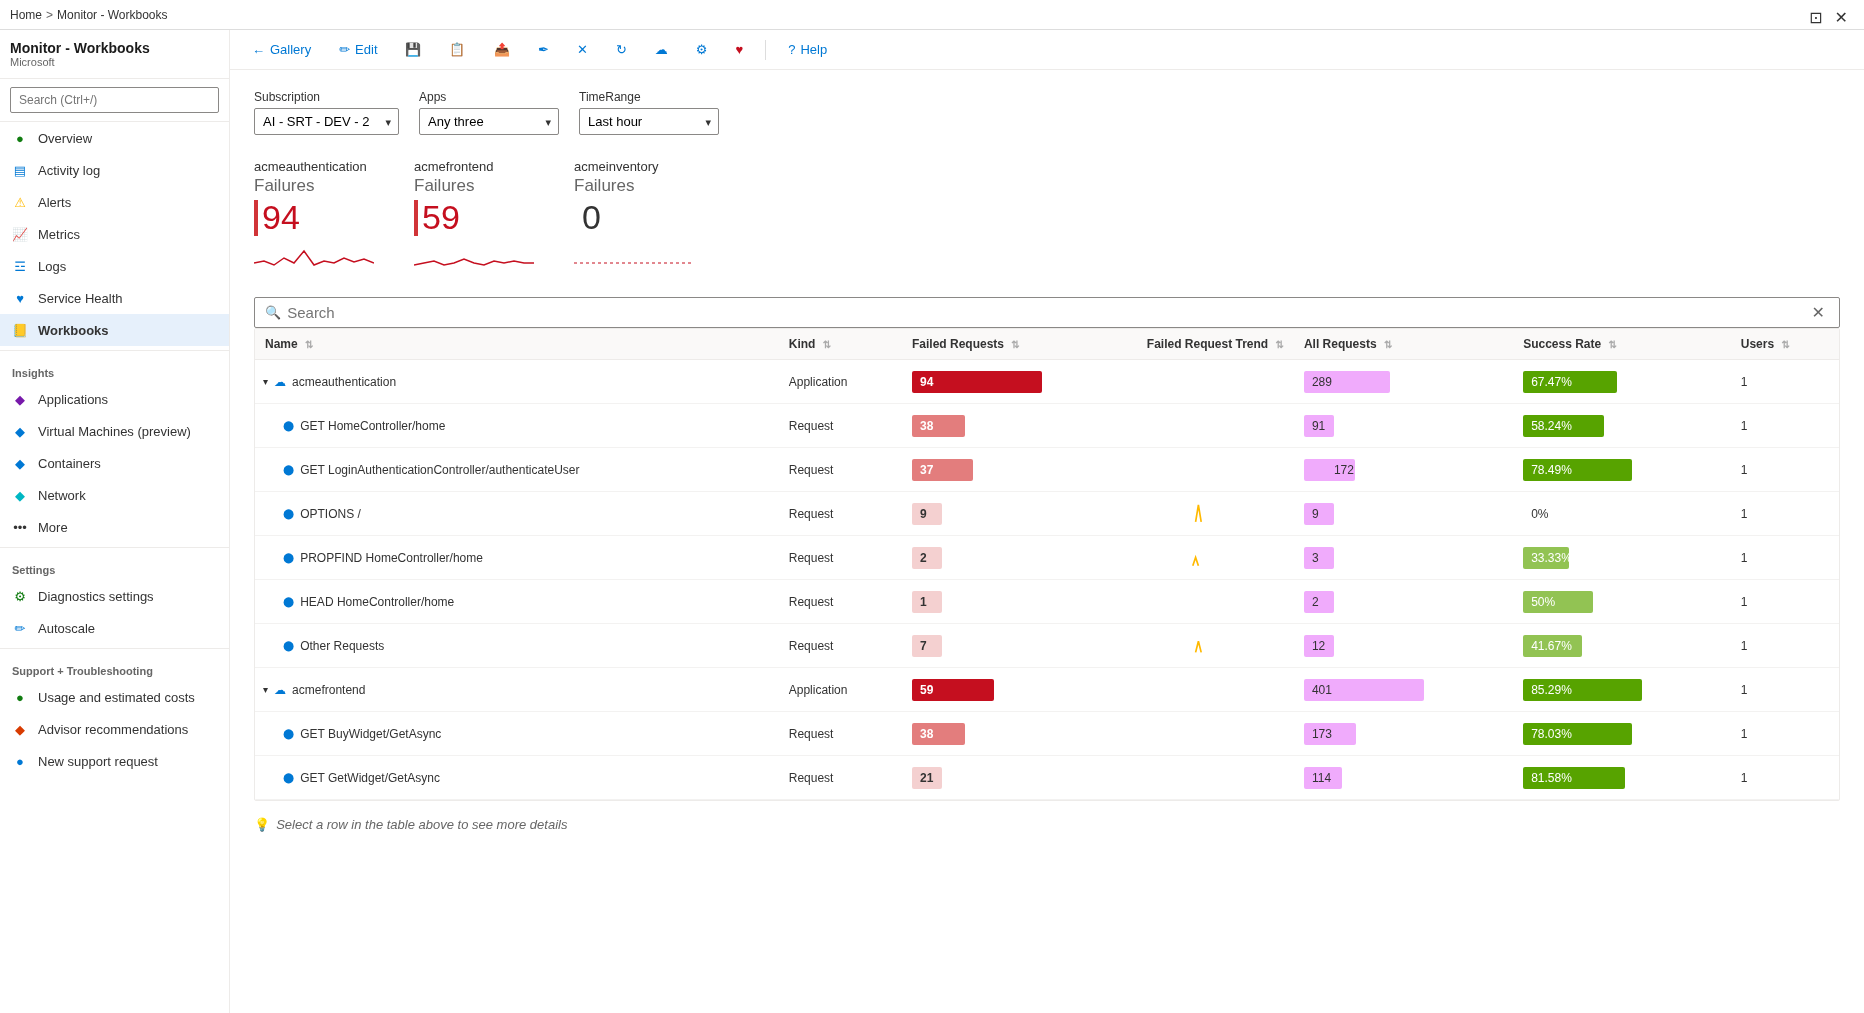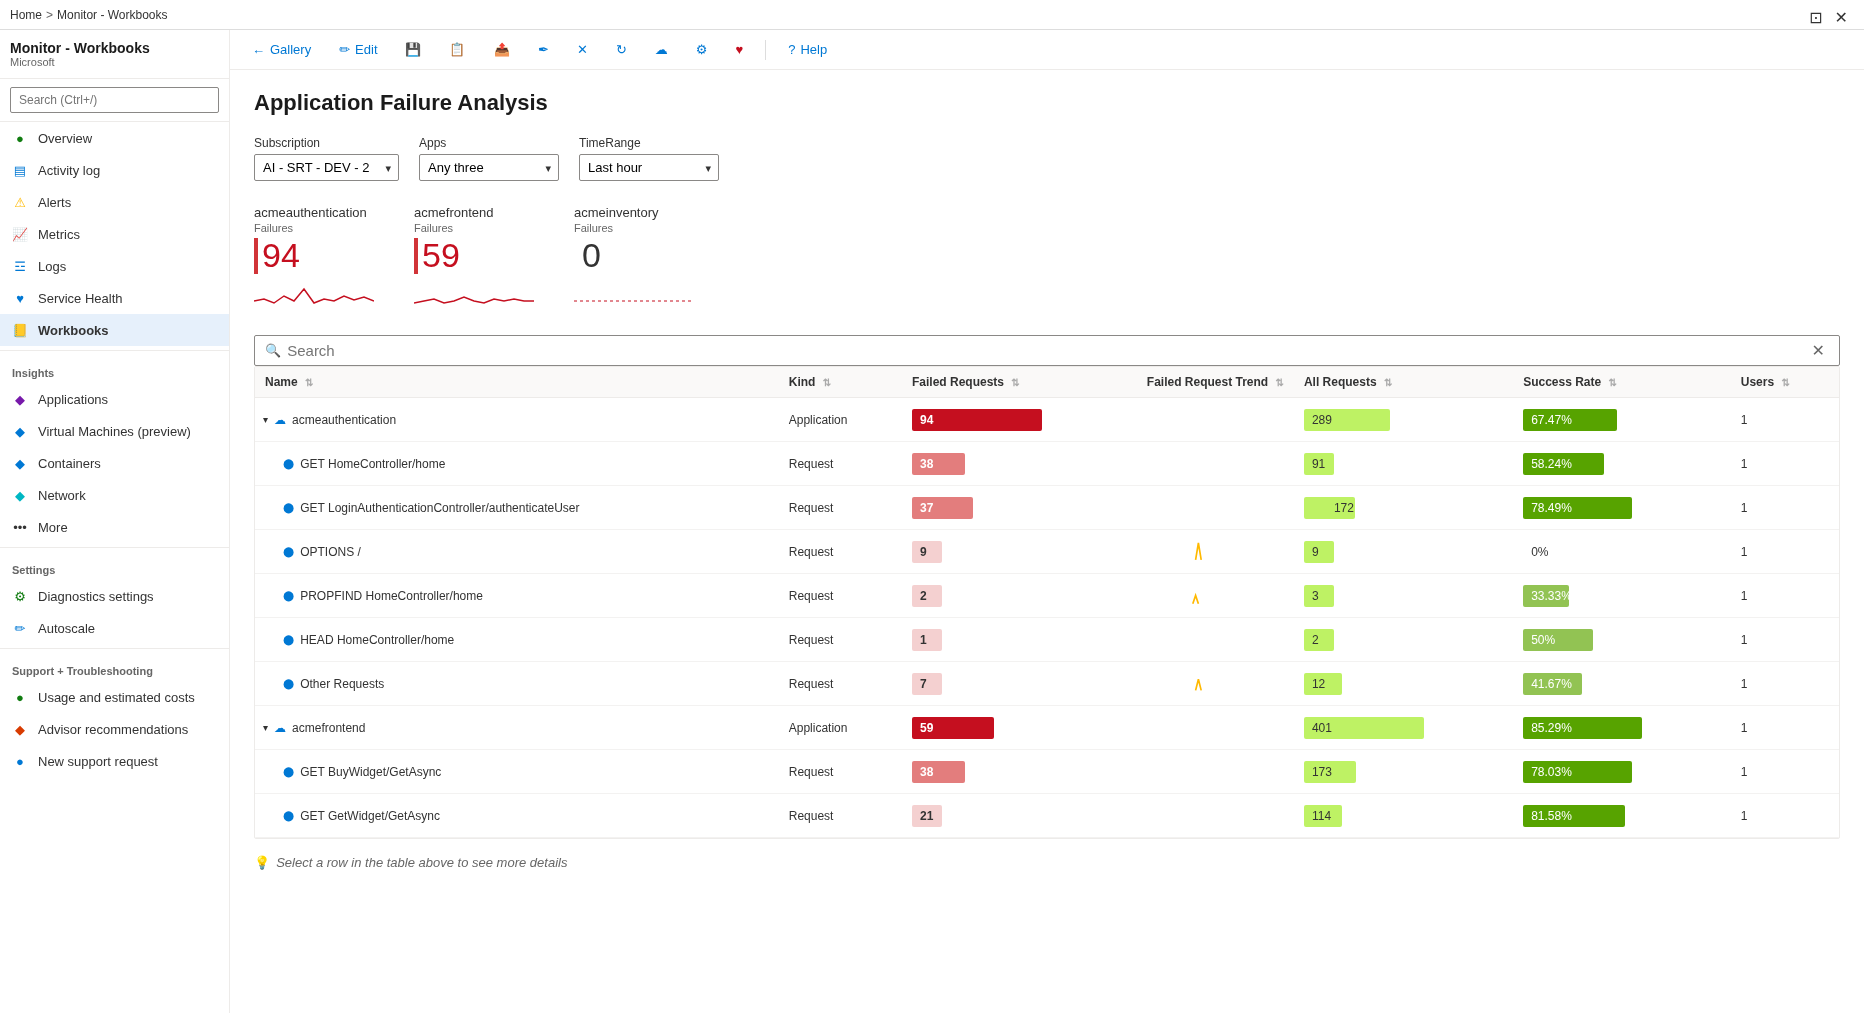--- a/index.html
+++ b/index.html
@@ -169,21 +169,21 @@
     }
 
     
     .app-cards {
       display: flex;
       gap: 40px;
       margin-bottom: 24px;
     }
     .app-card { display: flex; flex-direction: column; gap: 2px; min-width: 120px; }
     .app-card-name { font-size: 13px; color: #333; font-weight: 400; }
-    .app-card-label { font-size: 11px; color: #666; }
+    .app-card-label { font-size: 17px; color: #666; }
     .app-card-number {
       font-size: 32px;
       font-weight: 300;
       display: flex;
       align-items: center;
       gap: 4px;
     }
     .failure-bar { width: 4px; height: 36px; background: #d13438; display: inline-block; flex-shrink: 0; }
     .failure-bar.zero { background: transparent; }
     .sparkline { height: 30px; margin-top: 4px; }
@@ -235,21 +235,21 @@
 
     .all-req-bar {
       height: 22px;
       border-radius: 2px;
       display: flex;
       align-items: center;
       padding: 0 8px;
       font-size: 12px;
       color: #333;
     }
-    .all-req-bar.blue { background: #bef264; }
+    .all-req-bar.blue { background: #f0abfc; }
 
     .success-bar {
       height: 22px;
       border-radius: 2px;
       display: flex;
       align-items: center;
       padding: 0 8px;
       font-size: 12px;
       color: #fff;
     }
@@ -419,21 +419,20 @@
         <span style="color:#c50f1f;">♥</span>
       </div>
       <div class="toolbar-sep"></div>
       <div class="toolbar-btn">
         <span>?</span>
         <span>Help</span>
       </div>
     </div>
 
     <div class="content-scroll">
-      <h1 class="page-title">Application Failure Analysis</h1>
 
       <div class="filters-row">
         <div class="filter-group">
           <label class="filter-label">Subscription</label>
           <div class="select-wrapper">
             <select class="filter-select">
               <option>AI - SRT - DEV - 2</option>
             </select>
           </div>
         </div>
@@ -657,21 +656,21 @@
                 </td>
                 <td>Request</td>
                 <td>
                   <div class="failed-bar light-red" style="width: 30px;">7</div>
                 </td>
                 <td style="width: 110px;"><svg width="100" height="28" viewBox="0 0 50 20">
                     <polyline points="M0,17 20,16 28,10 35,16 50,17" fill="none" stroke="#c50f1f" stroke-width="1"></polyline>
                     <polyline points="24,16 26,8 28,16" fill="none" stroke="#ffb900" stroke-width="1.2"></polyline>
                   </svg></td>
                 <td>
-                  <div class="all-req-bar blue" style="width: 38px;">12</div>
+                  <div class="all-req-bar blue" style="width: 30px;">12</div>
                 </td>
                 <td>
                   <div class="success-bar light-green" style="width: 58.8px;">41.67%</div>
                 </td>
                 <td>1</td>
               </tr>
               <tr style="cursor: pointer;">
                 <td style="padding-left: 8px;">
                   <div class="name-cell">
                     <span class="expand-icon">▾</span>

